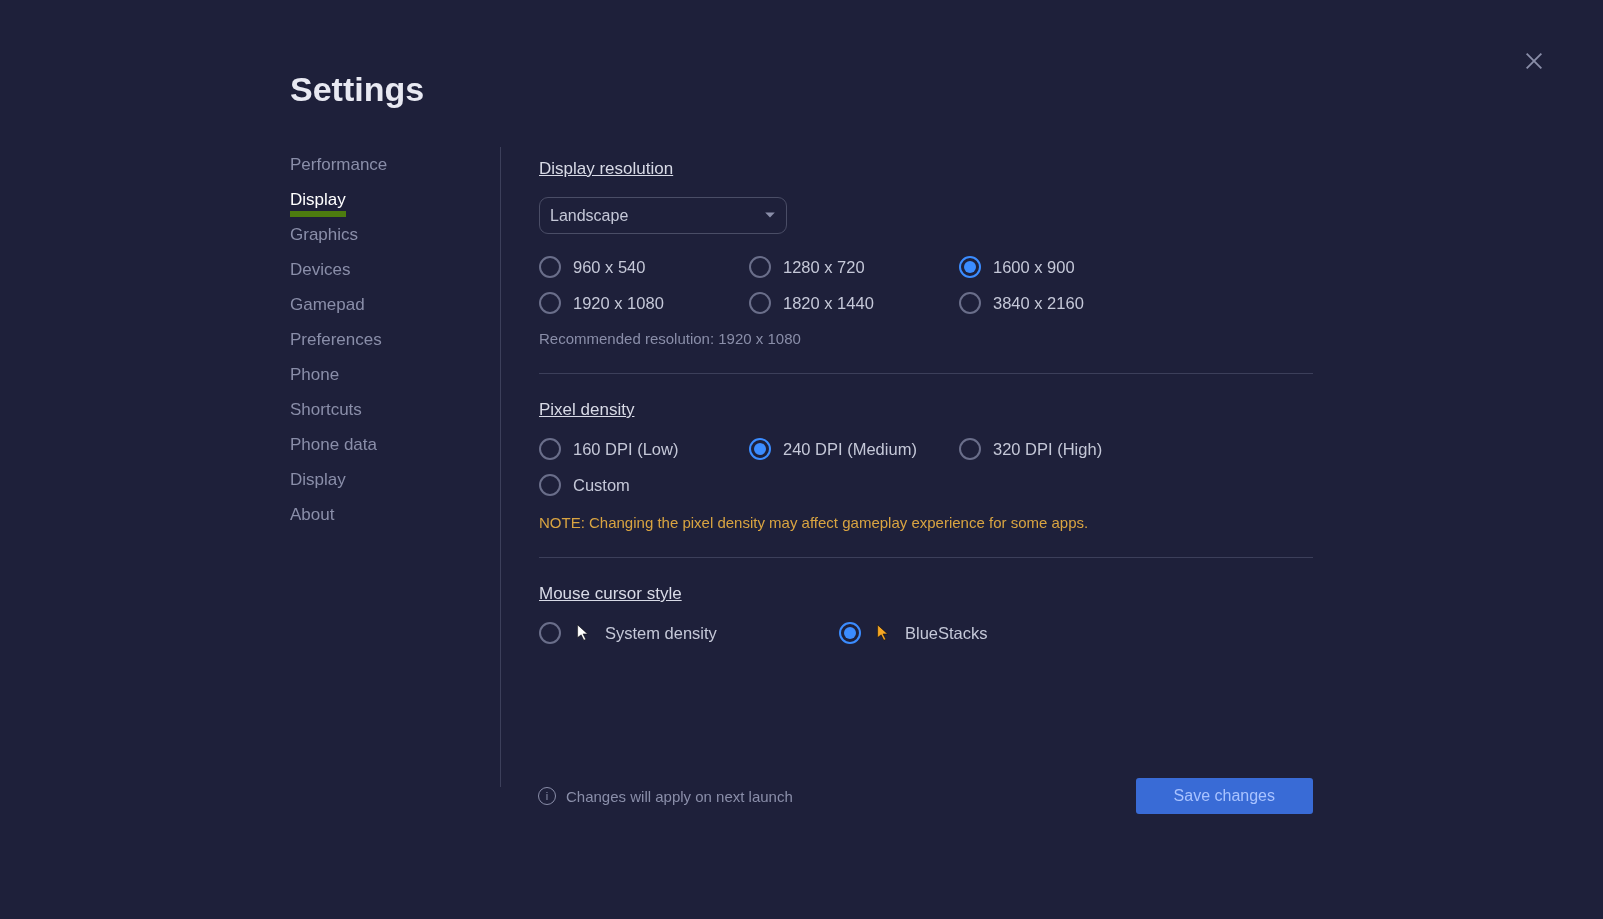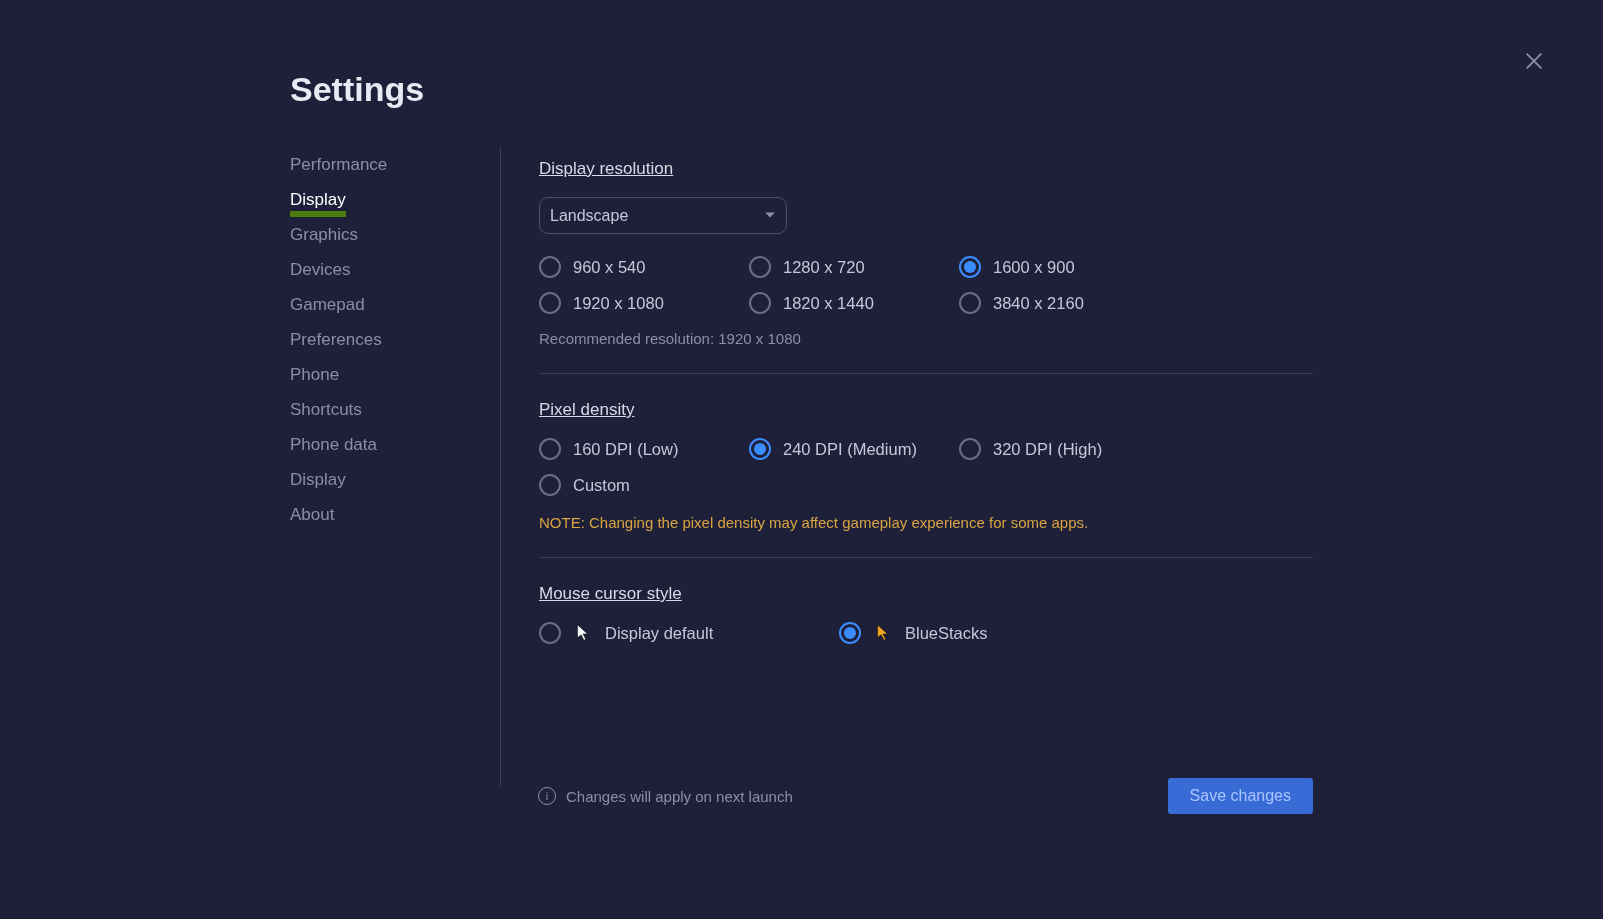--- a/index.html
+++ b/index.html
@@ -37,21 +37,21 @@
   .radio.selected .dot{border-color:var(--accent);}
   .radio.selected .dot::after{content:"";position:absolute;inset:3px;border-radius:50%;background:var(--accent);}
   .hint{color:var(--fg-muted);font-size:15px;margin-top:16px;}
   .warn{color:var(--warn);font-size:15px;margin-top:18px;}
   .hr{height:1px;background:var(--divider);margin:26px 0;}
   .cursor-icon{display:inline-flex;width:20px;height:20px;align-items:center;justify-content:center;}
   .cursor-icon svg{width:16px;height:18px;}
   .footer{position:absolute;left:538px;right:290px;bottom:105px;display:flex;align-items:center;justify-content:space-between;}
   .footer-left{display:flex;align-items:center;gap:10px;color:var(--fg-muted);font-size:15px;}
   .footer-left .info-icon{width:16px;height:16px;border:1.5px solid var(--fg-muted);border-radius:50%;display:inline-flex;align-items:center;justify-content:center;font-size:11px;line-height:1;}
-  .save-btn{background:var(--btn);color:var(--btn-text);border:none;border-radius:3px;padding:9px 22px;font-size:16px;cursor:pointer;font-family:inherit;}
+  .save-btn{background:var(--btn);color:var(--btn-text);border:none;border-radius:3px;padding:9px 38px;font-size:16px;cursor:pointer;font-family:inherit;}
 </style>
 </head>
 <body>
 
 <div class="close">
   <span>
     <svg viewBox="0 0 24 24">
         <line x1="4" y1="4" x2="20" y2="20"></line>
         <line x1="20" y1="4" x2="4" y2="20"></line>
       </svg>
@@ -150,21 +150,21 @@
       <div class="section-title">Mouse cursor style</div>
 
       <div class="radio-grid two" style="max-width:560px;">
         <label class="radio">
           <span class="dot"></span>
           <span class="cursor-icon">
             <svg viewBox="0 0 16 20">
                 <path d="M2 1 L2 15 L6 12 L9 18 L11 17 L8 11 L13 11 Z" fill="#ffffff" stroke="#000" stroke-width="0.5"></path>
               </svg>
           </span>
-          <span>Display default</span>
+          <span>System density</span>
         </label>
         <label class="radio selected">
           <span class="dot"></span>
           <span class="cursor-icon">
             <svg viewBox="0 0 16 20">
                 <path d="M2 1 L2 15 L6 12 L9 18 L11 17 L8 11 L13 11 Z" fill="#f5a623" stroke="#000" stroke-width="0.5"></path>
               </svg>
           </span>
           <span>BlueStacks</span>
         </label>

